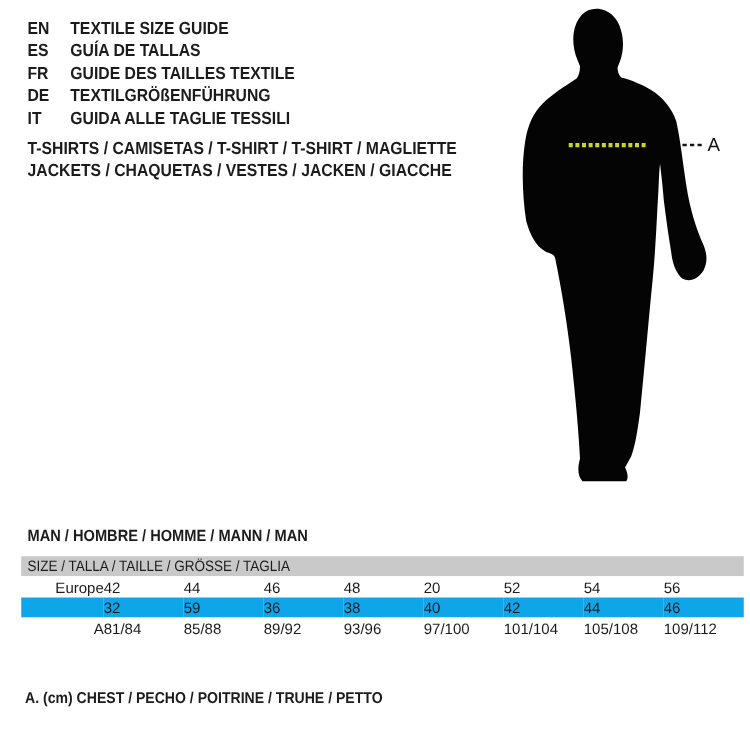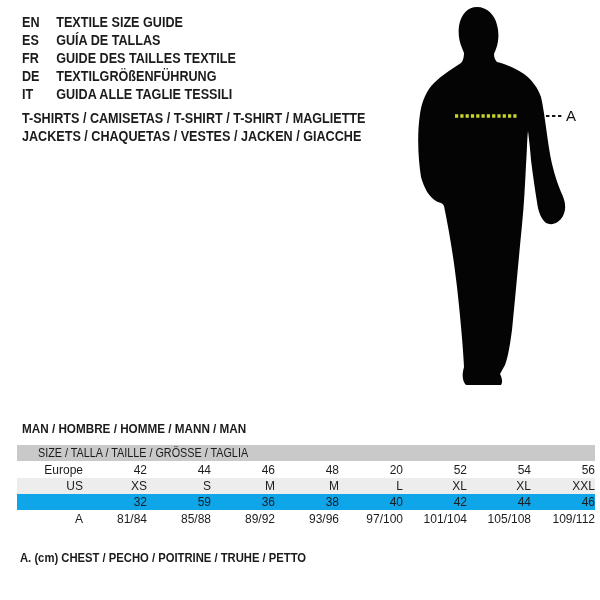--- a/index.html
+++ b/index.html
@@ -24,24 +24,24 @@
   .figure-svg { position:absolute; left:400px; top:0px; width:200px; height:400px; }
   .figure-svg text { font-family:"Liberation Sans", sans-serif; }
 
   
   .gender-title { position:absolute; left:22px; top:421px; height:16px; line-height:16px;
                   font-size:13px; font-weight:bold; }
 
   
   .size-table { position:absolute; left:17px; top:445px; width:578px;
                 border-collapse:collapse; table-layout:fixed; font-size:12px; color:#1c1c1c; }
-  .size-table td { padding:0; text-align:right; vertical-align:middle; font-weight:normal; }
+  .size-table td { padding:0; text-align:left; vertical-align:middle; font-weight:normal; }
   .size-table td.row-label { text-align:right; padding-left:5px; }
   .size-table col.label-col { width:66px; }
-  .head-row td { background:#c9c9c9; height:16px; text-align:left; padding-left:21px; }
+  .head-row td { background:#c9c9c9; height:16px; text-align:left; padding-left:5px; }
   .head-row .head-text { display:inline-block; }
   .row-europe td { height:17px; background:#ffffff; }
   .row-us td { height:16px; background:#ededed; }
   .row-usnum td { height:16px; background:#0ea5e9; }
   .row-a td { height:17px; background:#ffffff; }
 
   
   .footnote { position:absolute; left:20px; top:550px; height:16px; line-height:16px;
               font-size:12.5px; font-weight:bold; }
 </style>
@@ -141,31 +141,20 @@
         <td class="row-label">Europe</td>
         <td>42</td>
         <td>44</td>
         <td>46</td>
         <td>48</td>
         <td>20</td>
         <td>52</td>
         <td>54</td>
         <td>56</td>
       </tr>
-      <tr class="row-us">
-        <td class="row-label">US</td>
-        <td>XS</td>
-        <td>S</td>
-        <td>M</td>
-        <td>M</td>
-        <td>L</td>
-        <td>XL</td>
-        <td>XL</td>
-        <td>XXL</td>
-      </tr>
       <tr class="row-usnum">
         <td class="row-label"></td>
         <td>32</td>
         <td>59</td>
         <td>36</td>
         <td>38</td>
         <td>40</td>
         <td>42</td>
         <td>44</td>
         <td>46</td>

